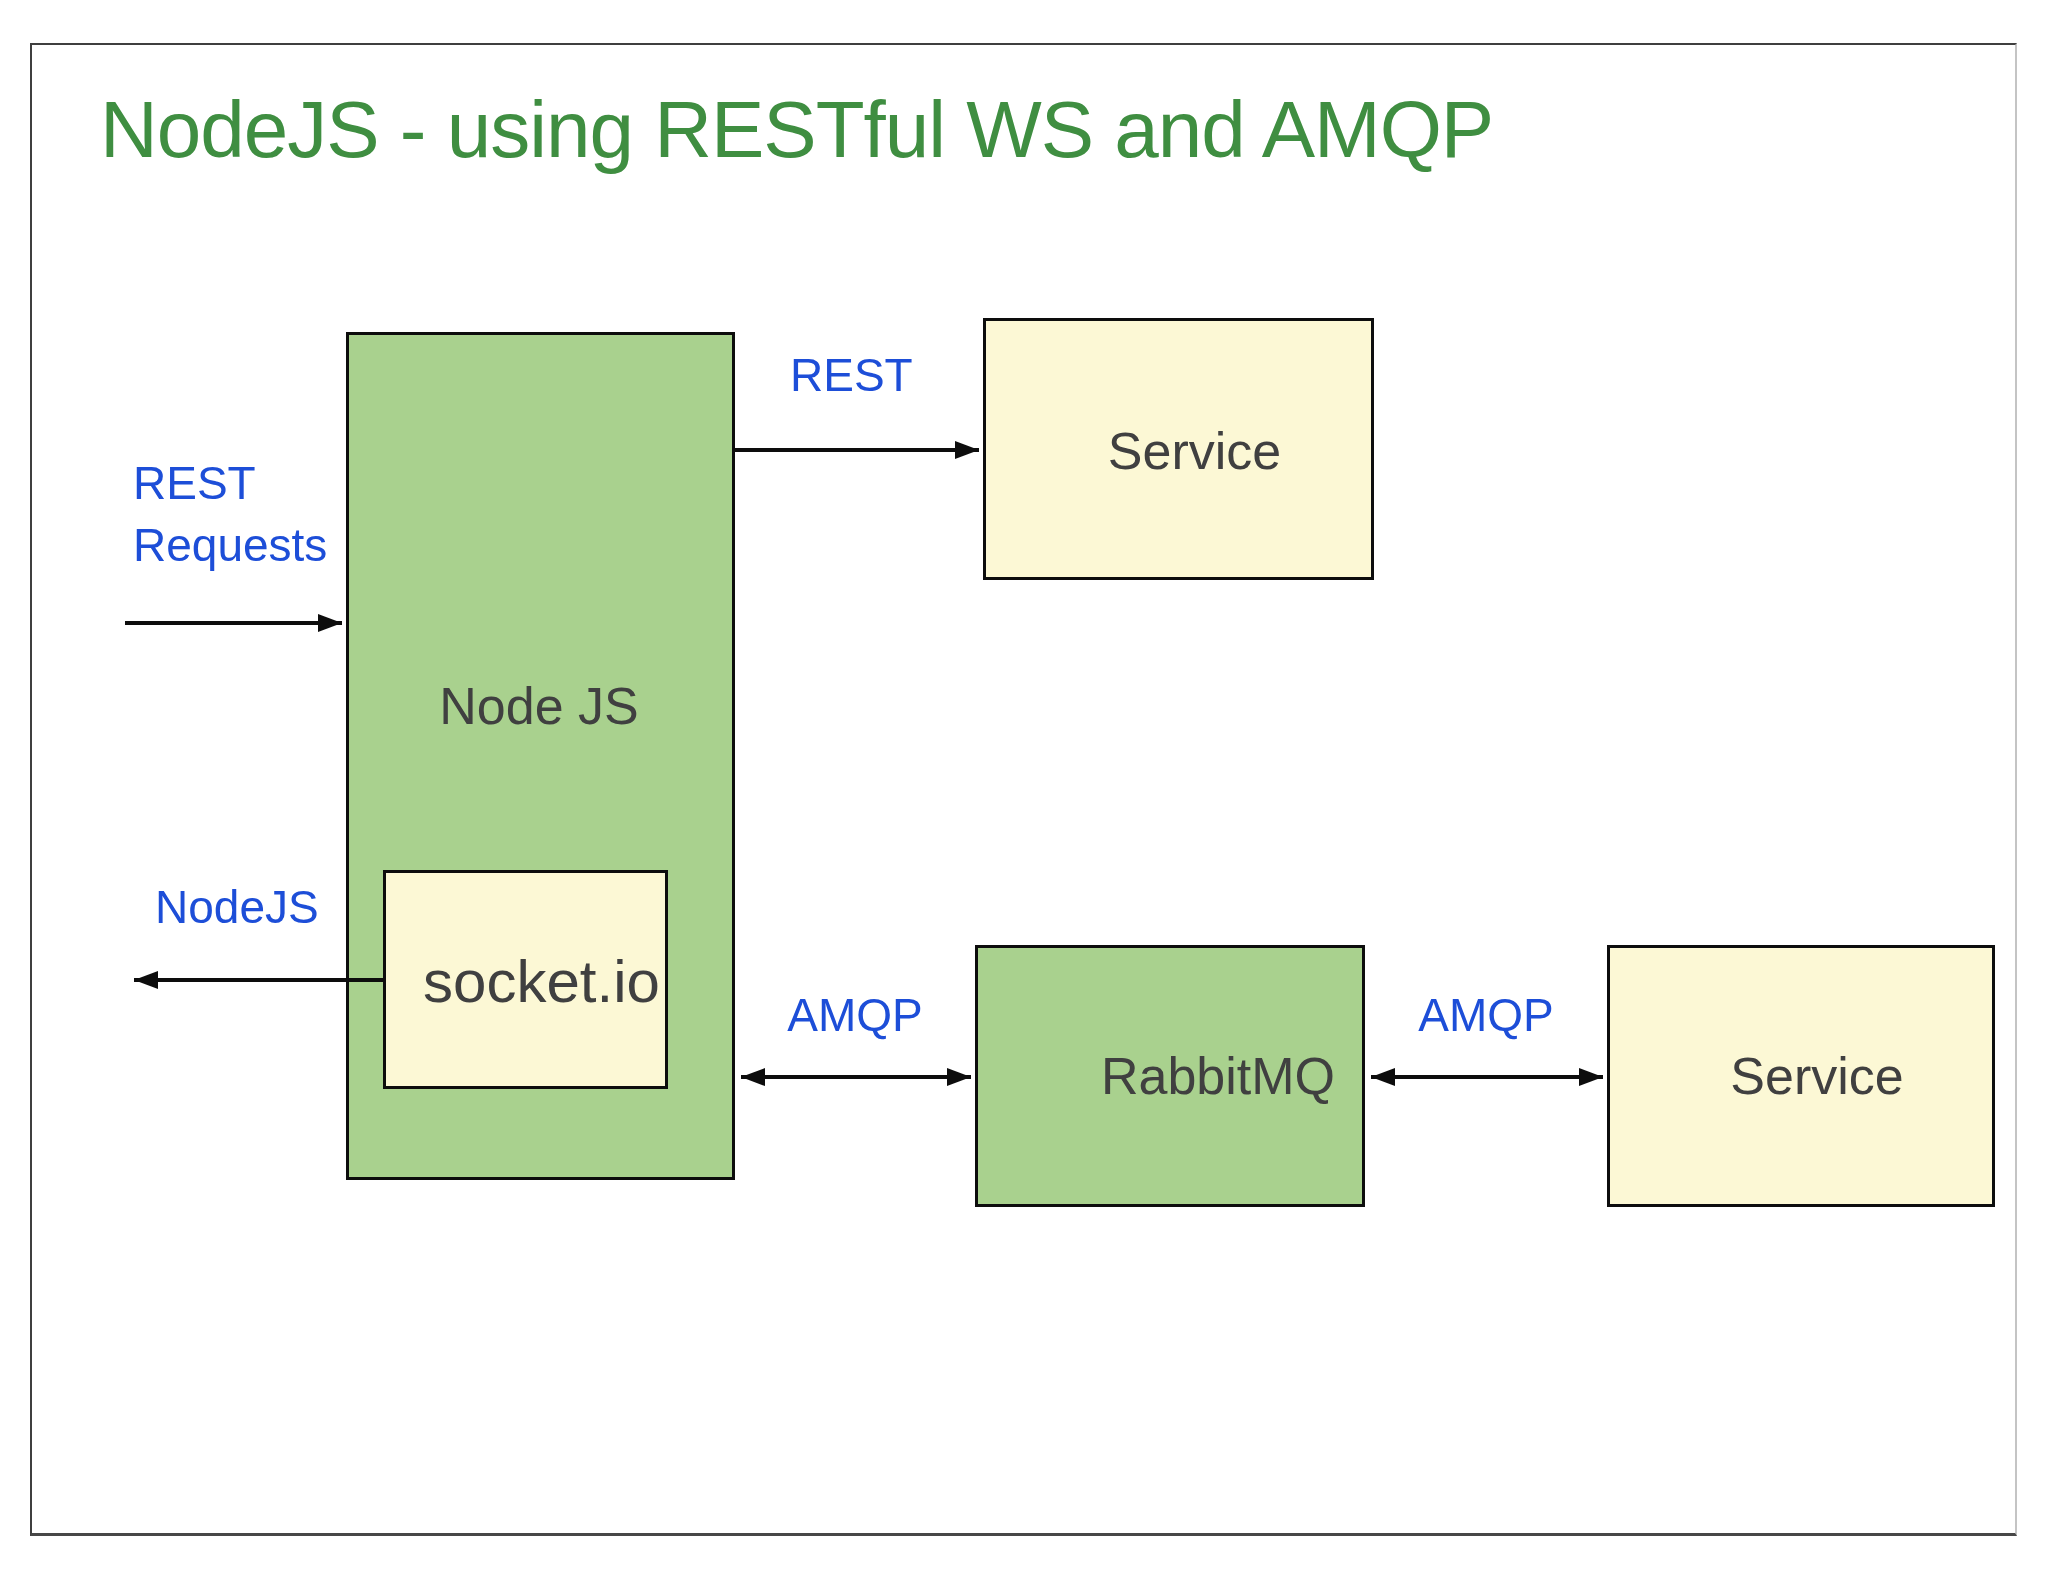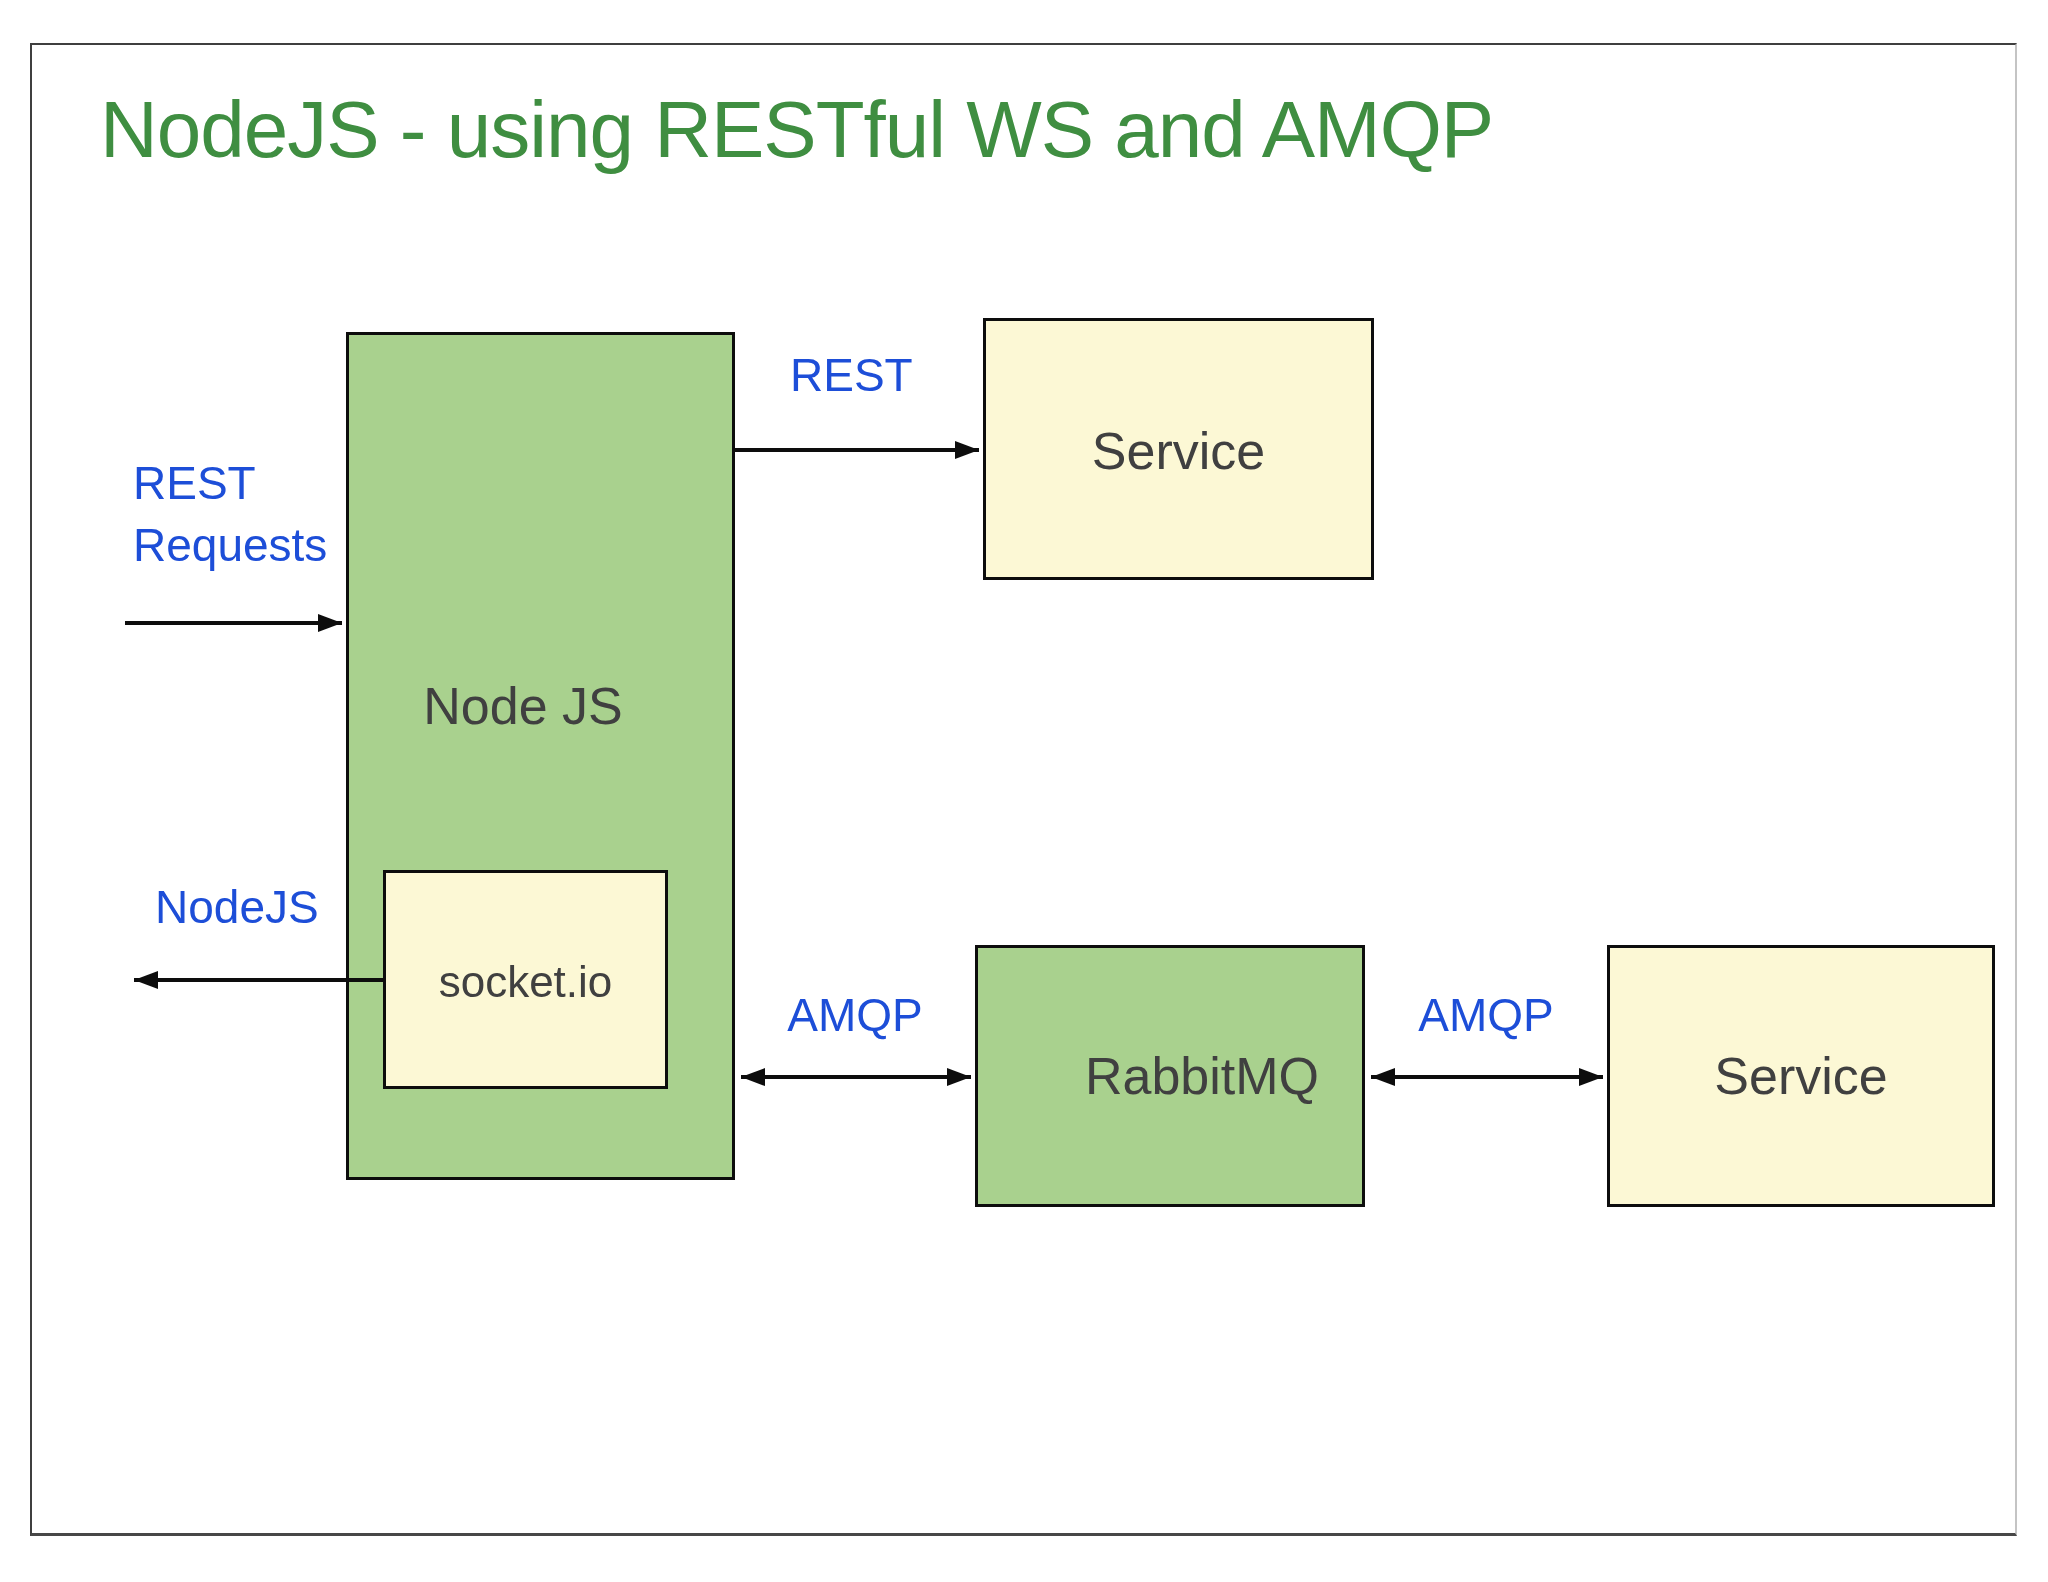--- a/index.html
+++ b/index.html
@@ -45,37 +45,38 @@
   .box-green { background: var(--box-green, #a9d18e); }
   .box-cream { background: var(--box-cream, #fcf8d5); }
 
   .node-label {
     position: absolute;
     color: var(--label-text, #404040);
     font-size: 52px;
     line-height: 60px;
     text-align: center;
     white-space: nowrap;
+    padding-left: 16px;
   }
   .edge-label {
     position: absolute;
     color: #1d4ed8;
     font-size: 46px;
     line-height: 62px;
     white-space: pre-line;
   }
 
   #nodejs-box       { left: 346px;  top: 332px;  width: 389px; height: 848px; }
   #socketio-box     { left: 383px;  top: 870px;  width: 285px; height: 219px; }
   #service-top-box  { left: 983px;  top: 318px;  width: 391px; height: 262px; }
   #rabbitmq-box     { left: 975px;  top: 945px;  width: 390px; height: 262px; }
   #service-right-box{ left: 1607px; top: 945px;  width: 388px; height: 262px; }
 
   #nodejs-label        { left: 346px;  top: 676px;  width: 354px; }
-  #socketio-label      { left: 383px;  top: 952px;  width: 285px; font-size: 44px; }
+  #socketio-label      { left: 383px;  top: 952px;  width: 285px; font-size: 60px; }
   #service-top-label   { left: 983px;  top: 421px;  width: 391px; }
   #rabbitmq-label      { left: 975px;  top: 1046px; width: 454px; }
   #service-right-label { left: 1607px; top: 1046px; width: 388px; }
 
   #rest-requests-label { left: 133px; top: 452px; }
   #events-label        { left: 155px; top: 876px; }
   #rest-label          { left: 790px; top: 344px; width: 120px; text-align: center; }
   #amqp-left-label     { left: 775px; top: 984px; width: 160px; text-align: center; }
   #amqp-right-label    { left: 1406px; top: 984px; width: 160px; text-align: center; }
 

